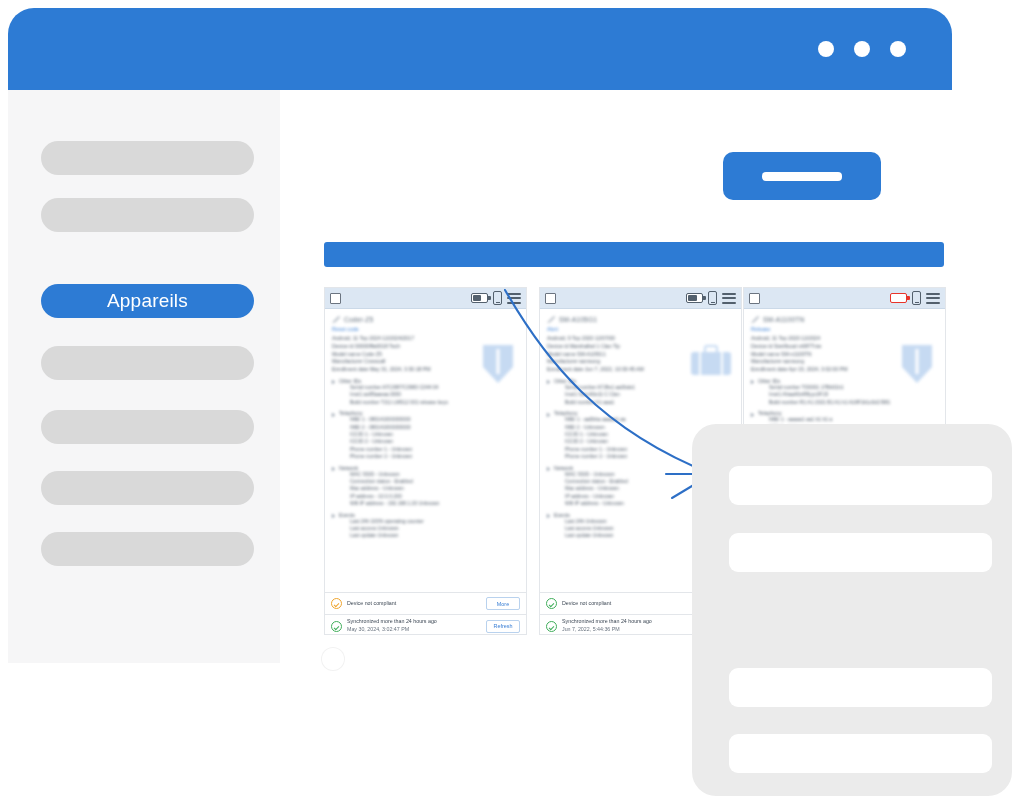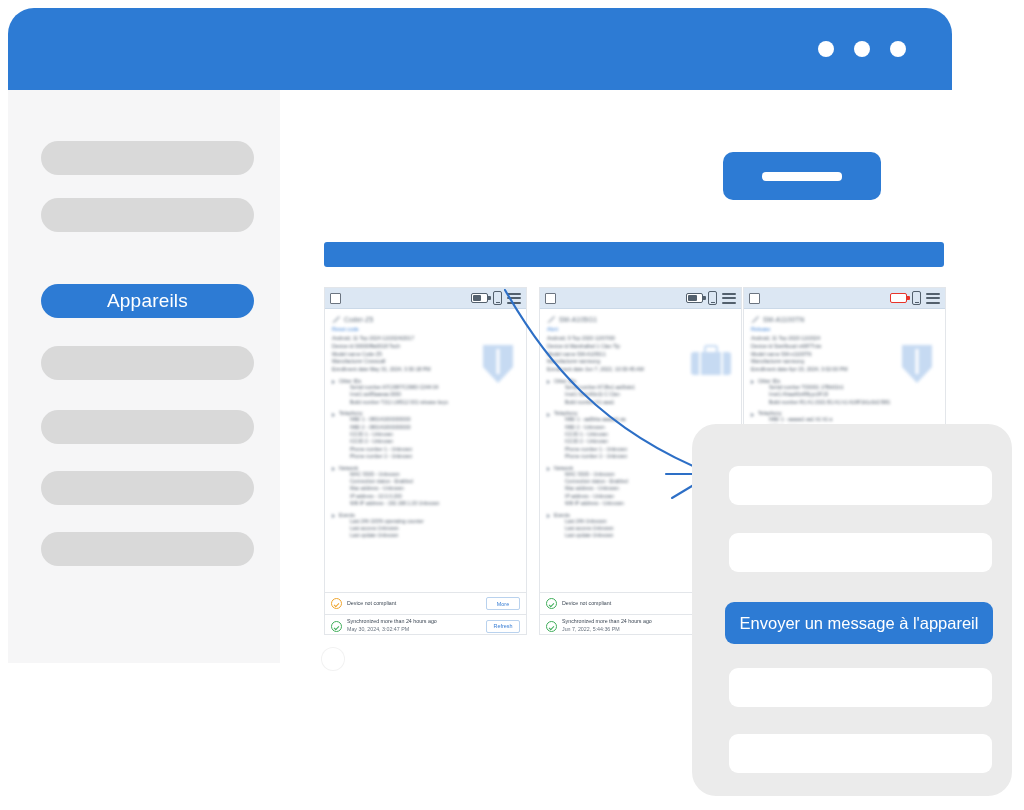--- a/index.html
+++ b/index.html
@@ -652,20 +652,17 @@
   <div id="stray-dot"></div>
 
   <svg id="arrow" viewBox="0 0 1024 810">
     <path d="M505 290 C 545 360, 600 430, 712 474" fill="none" stroke="#2d6fc6" stroke-width="2.1" stroke-linecap="round"></path>
     <path d="M666 474 L 712 474 L 672 498" fill="none" stroke="#2d6fc6" stroke-width="2.1" stroke-linecap="round" stroke-linejoin="round"></path>
   </svg>
 
   <div id="popup">
     <div class="pop-row" style="top:42px"></div>
     <div class="pop-row" style="top:109px"></div>
-    <button id="pop-cta">
-      <span>Envoyer un message à l'appareil</span>
-    </button>
     <div class="pop-row" style="top:244px"></div>
     <div class="pop-row" style="top:310px"></div>
   </div>
 
 </div>
 
 </body></html>

